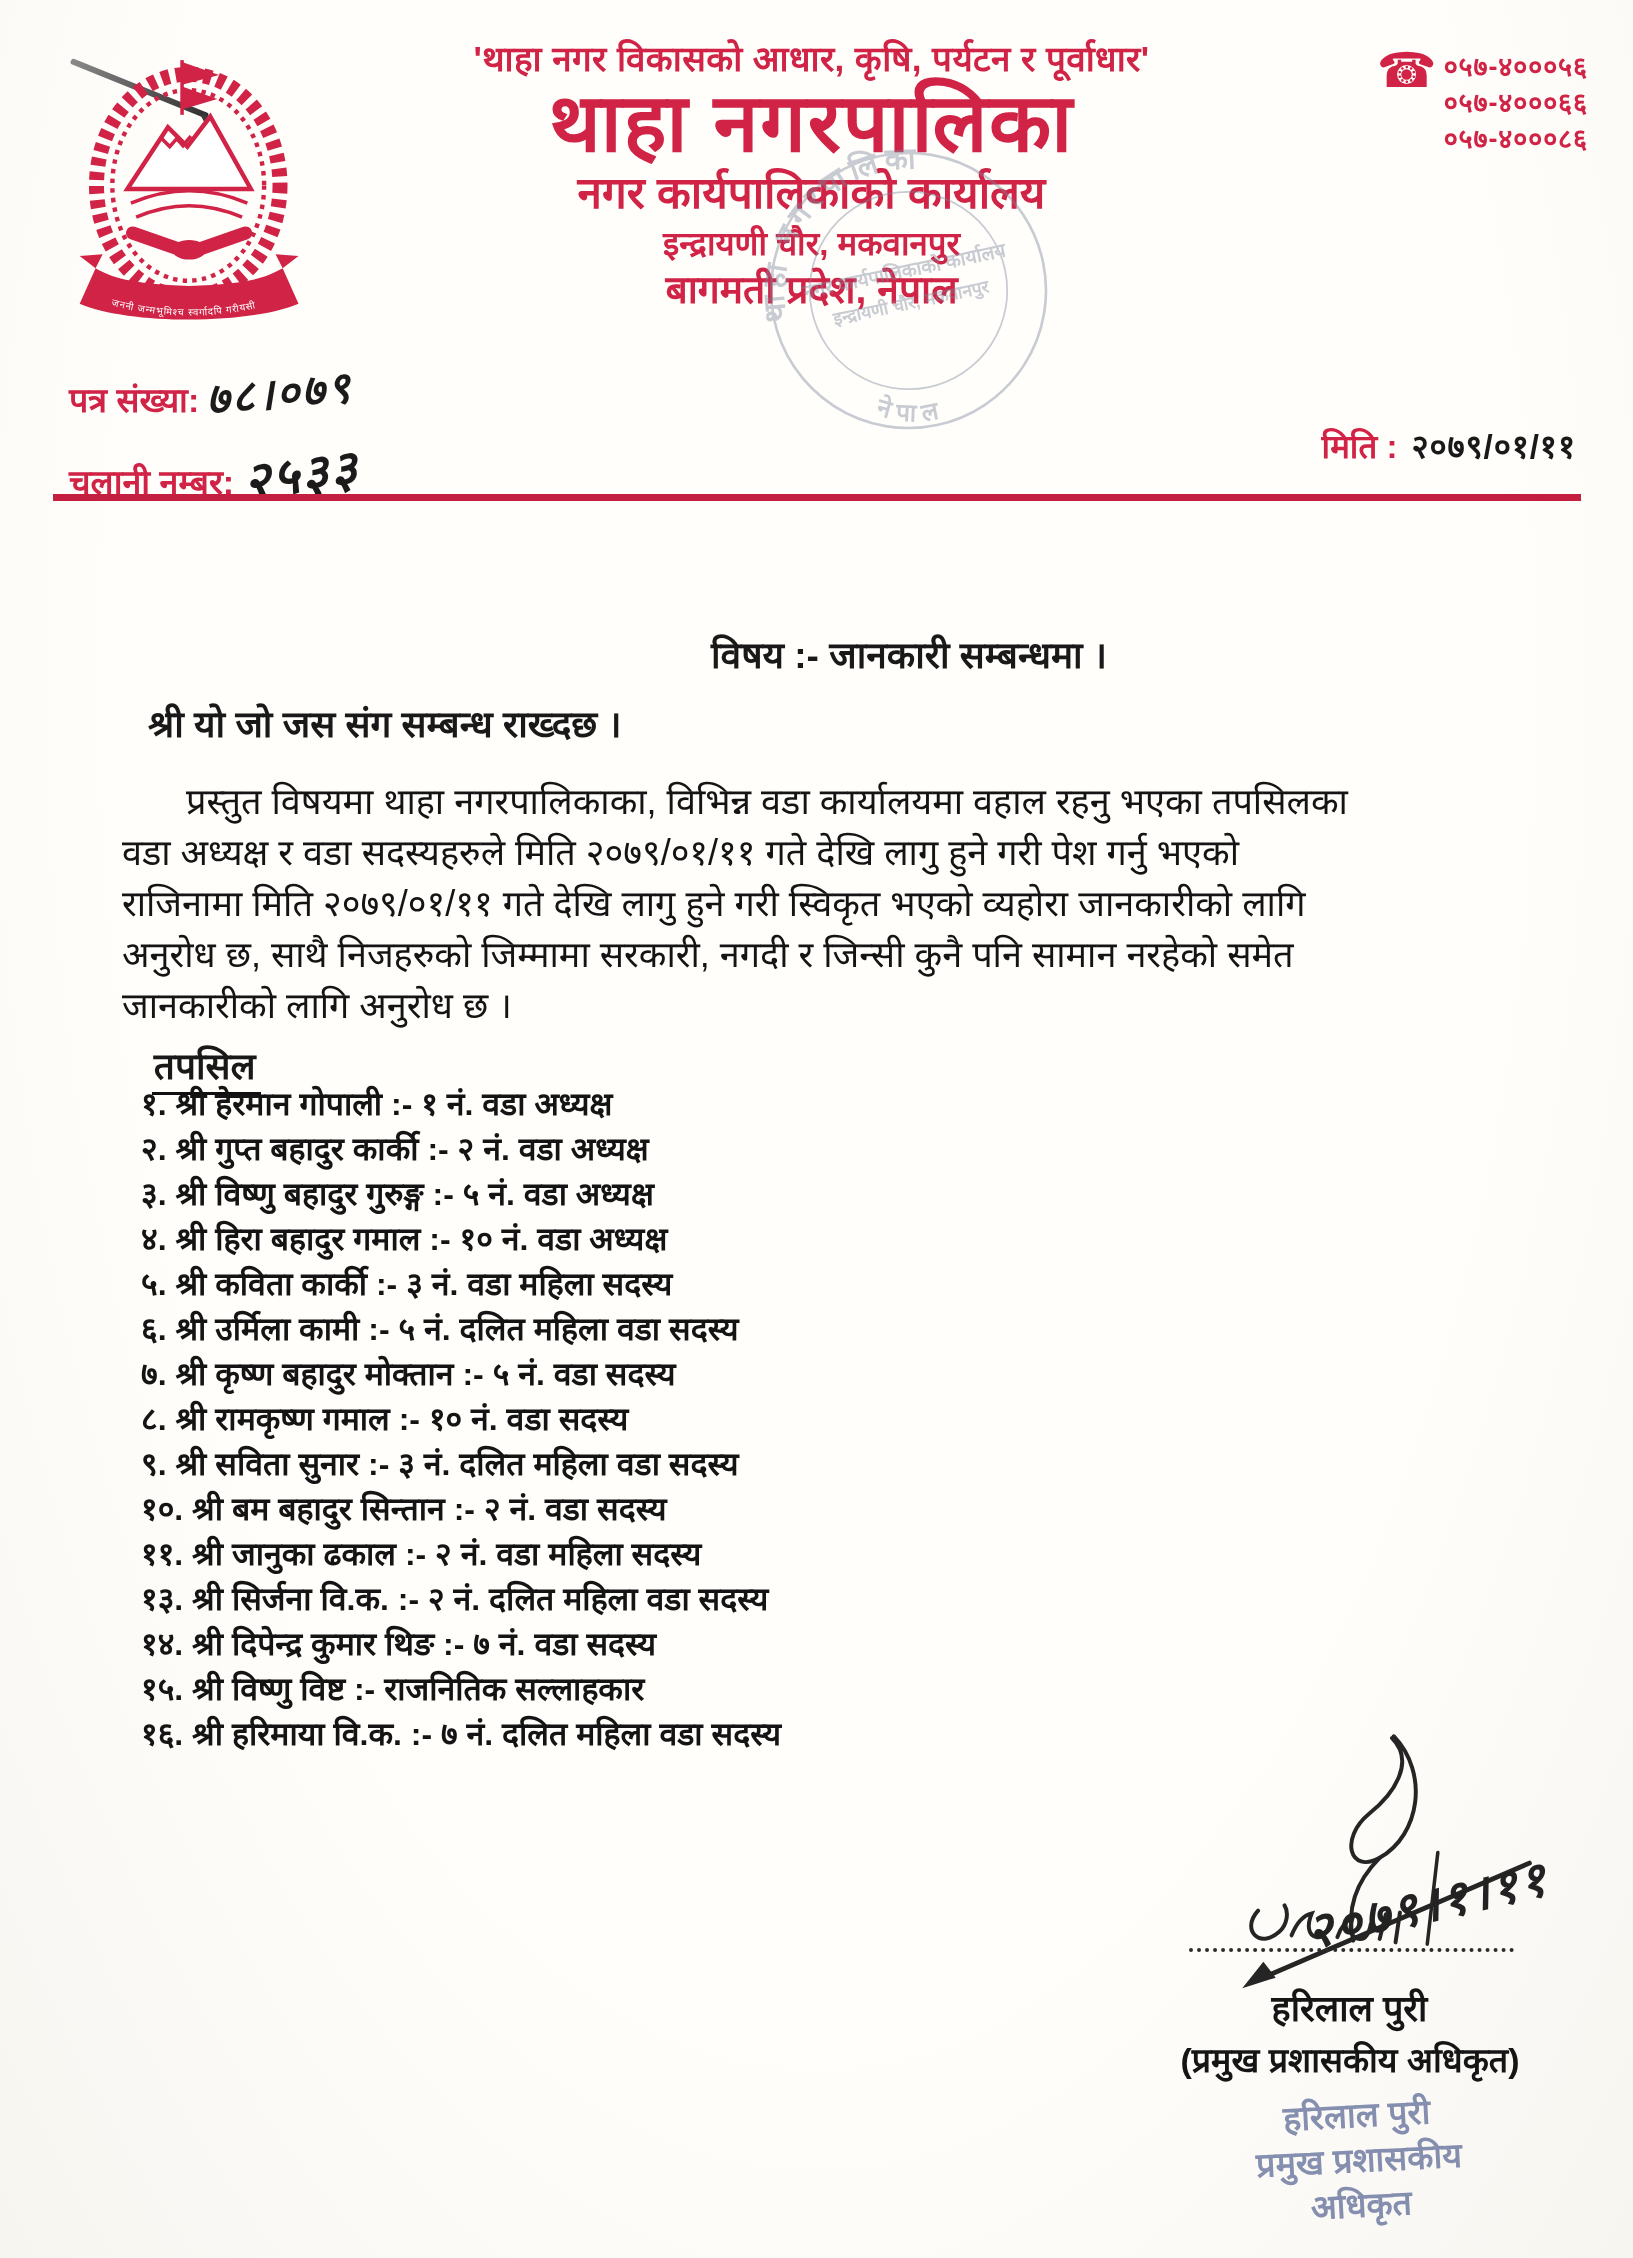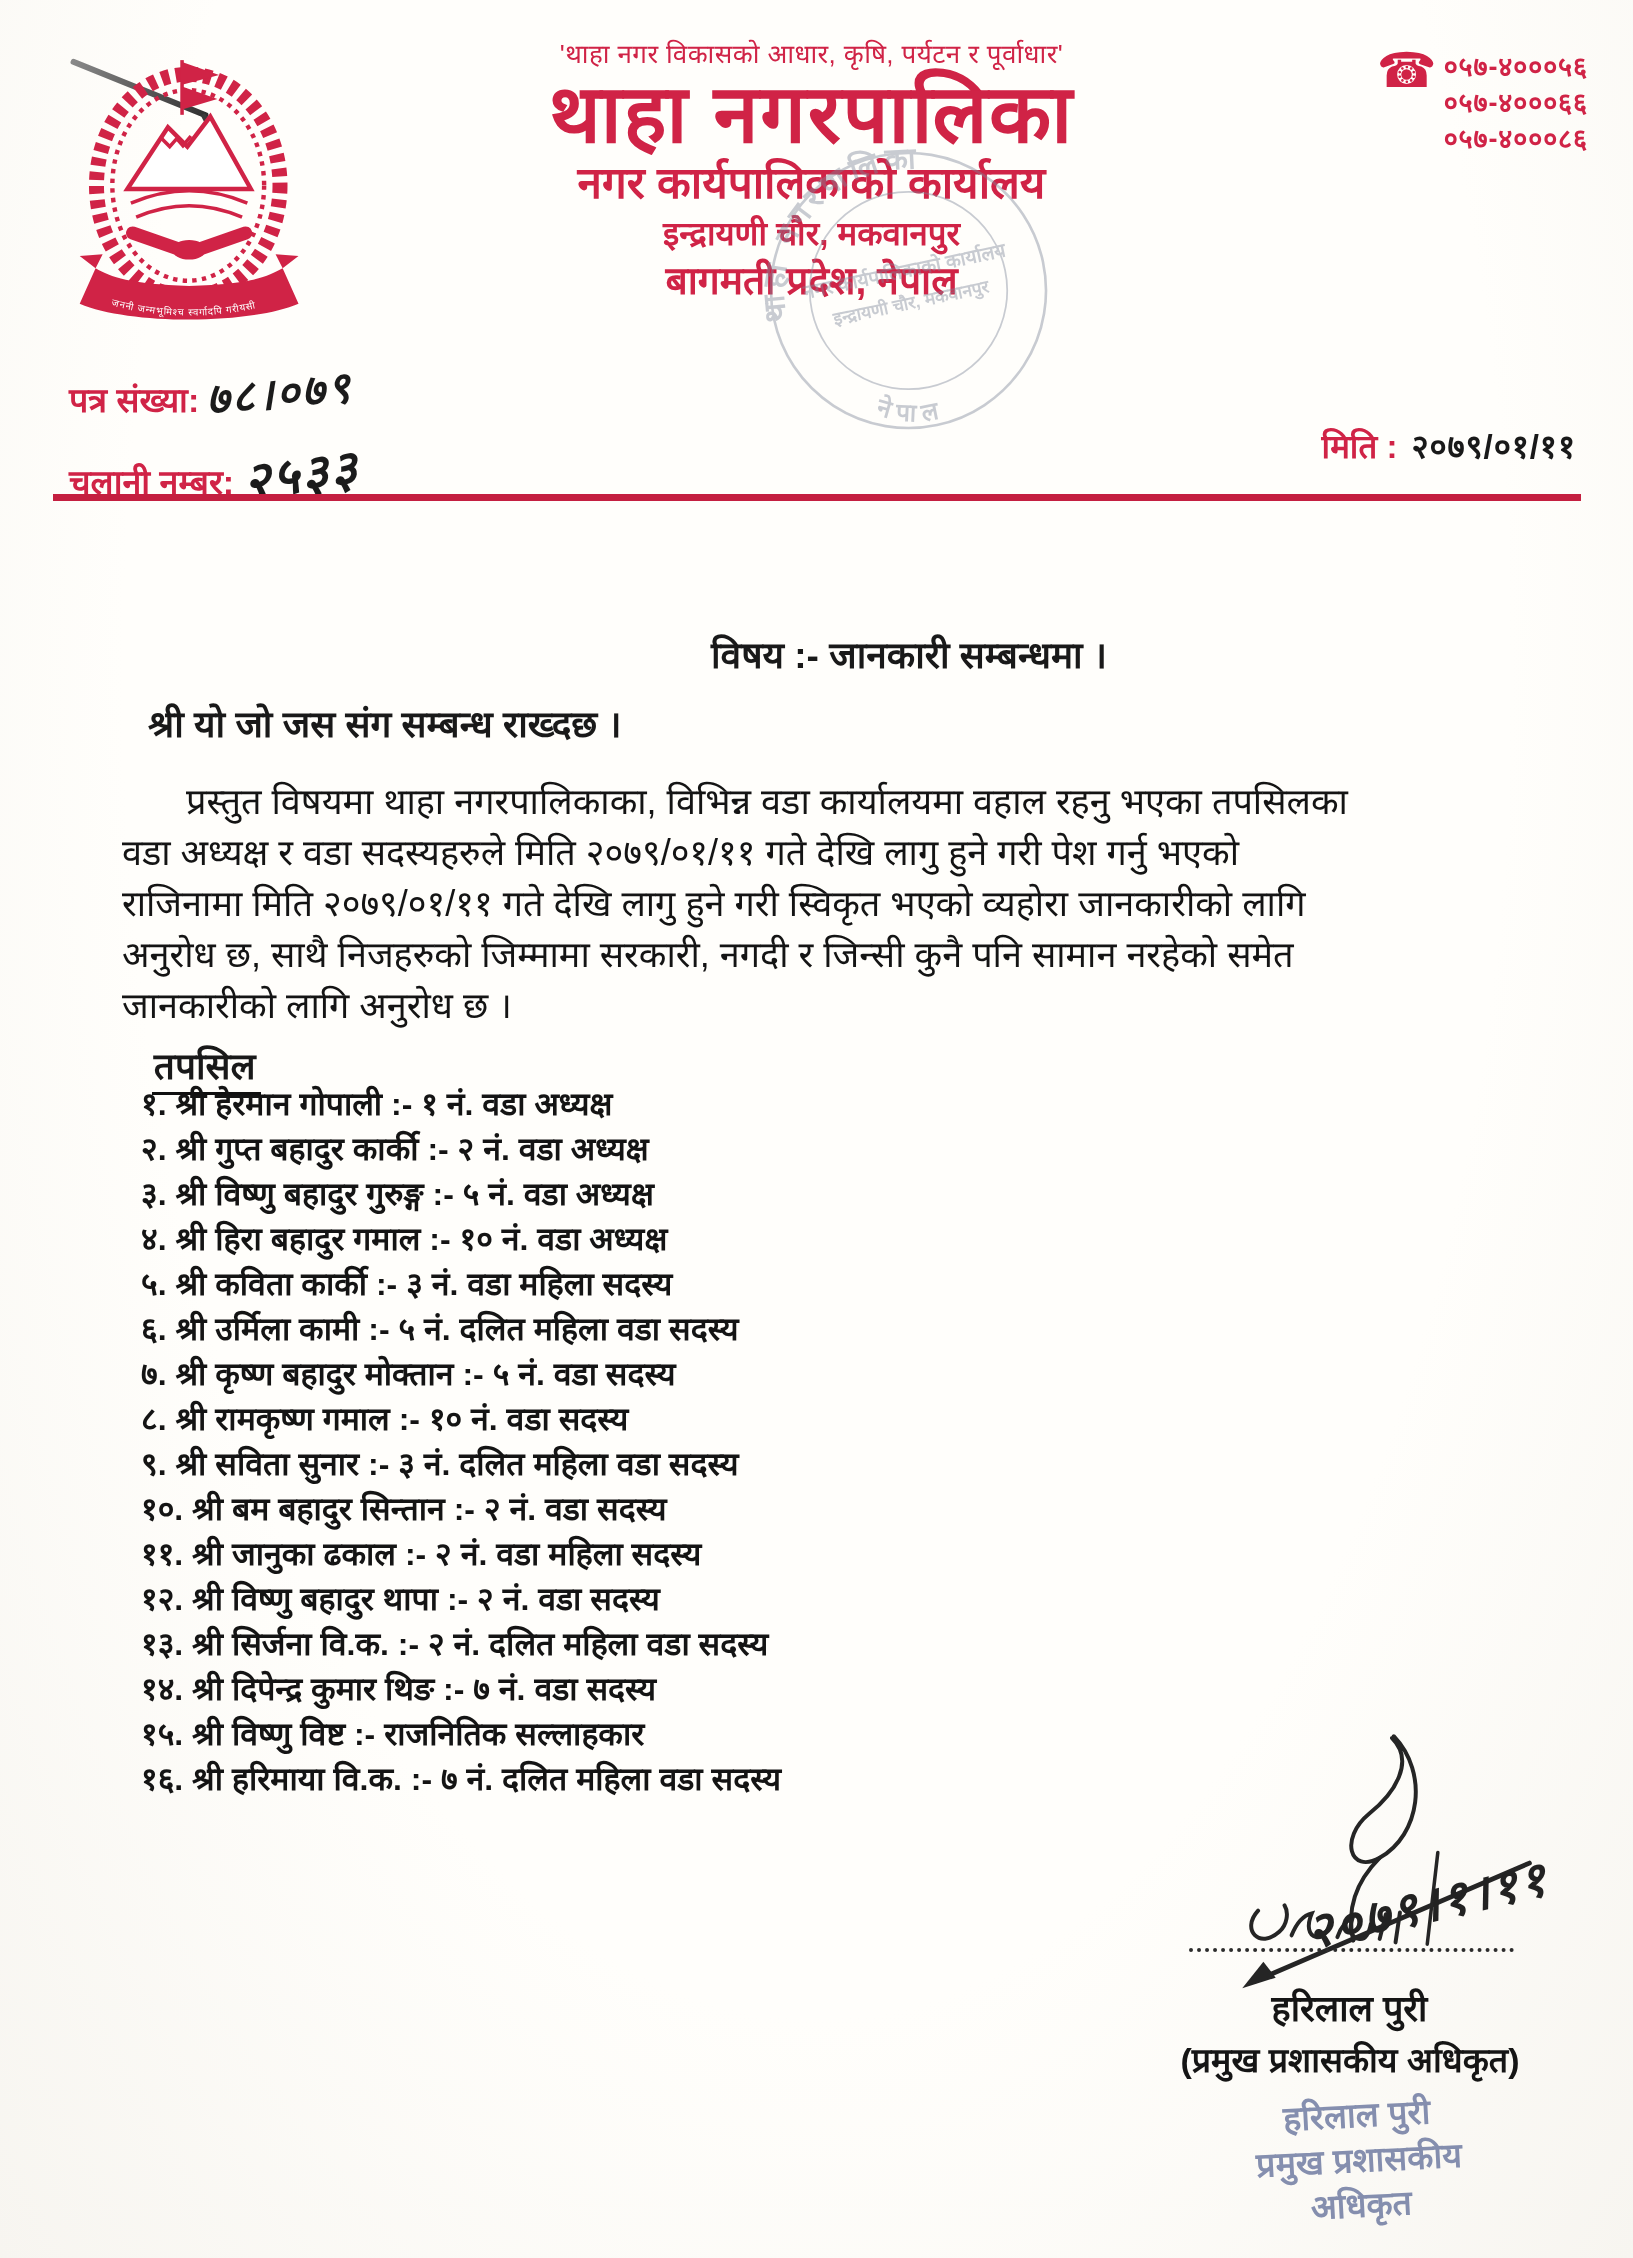--- a/index.html
+++ b/index.html
@@ -13,21 +13,21 @@
 
   
   .staple1{left:72px;top:58px;width:148px;height:6.2px;background:linear-gradient(90deg,#8a8a8a,#2f2f2f);
            transform:rotate(22deg);transform-origin:left top;border-radius:2.6px;}
   .staple2{left:205px;top:113px;width:39px;height:5.3px;background:#3c3c3c;transform:rotate(62deg);
            transform-origin:left top;border-radius:2.6px;}
 
   
   .logo{left:76px;top:46px;width:228px;height:300px;}
   .head-center{left:291px;top:41px;width:1041px;text-align:center;line-height:1.05;}
-  .slogan{font-size:26px;font-weight:400;letter-spacing:0.4px;}
+  .slogan{font-size:35px;font-weight:700;letter-spacing:0.4px;}
   .title{font-size:81px;font-weight:800;letter-spacing:1.8px;margin-top:3.5px;}
   .office{font-size:44px;font-weight:800;margin-top:3.5px;}
   .addr1{font-size:33px;font-weight:700;margin-top:10.6px;}
   .addr2{font-size:39px;font-weight:800;margin-top:8.8px;}
   .phones{right:46px;top:49px;display:flex;gap:7px;align-items:flex-start;}
   .phone-glyph{font-size:48px;line-height:44px;}
   .phone-list{font-size:27px;font-weight:800;line-height:36px;letter-spacing:0.9px;text-align:left;}
 
   .hdr-stamp{left:719px;top:101px;width:379px;height:379px;opacity:.42;transform:rotate(-12deg);pointer-events:none;}
 
@@ -165,21 +165,20 @@
     <div class="item">२. श्री गुप्त बहादुर कार्की :- २ नं. वडा अध्यक्ष</div>
     <div class="item">३. श्री विष्णु बहादुर गुरुङ्ग :- ५ नं. वडा अध्यक्ष</div>
     <div class="item">४. श्री हिरा बहादुर गमाल :- १० नं. वडा अध्यक्ष</div>
     <div class="item">५. श्री कविता कार्की :- ३ नं. वडा महिला सदस्य</div>
     <div class="item">६. श्री उर्मिला कामी :- ५ नं. दलित महिला वडा सदस्य</div>
     <div class="item">७. श्री कृष्ण बहादुर मोक्तान :- ५ नं. वडा सदस्य</div>
     <div class="item">८. श्री रामकृष्ण गमाल :- १० नं. वडा सदस्य</div>
     <div class="item">९. श्री सविता सुनार :- ३ नं. दलित महिला वडा सदस्य</div>
     <div class="item">१०. श्री बम बहादुर सिन्तान :- २ नं. वडा सदस्य</div>
     <div class="item">११. श्री जानुका ढकाल :- २ नं. वडा महिला सदस्य</div>
-    <div class="item">१२. श्री विष्णु बहादुर थापा :- २ नं. वडा सदस्य</div>
     <div class="item">१३. श्री सिर्जना वि.क. :- २ नं. दलित महिला वडा सदस्य</div>
     <div class="item">१४. श्री दिपेन्द्र कुमार थिङ :- ७ नं. वडा सदस्य</div>
     <div class="item">१५. श्री विष्णु विष्ट :- राजनितिक सल्लाहकार</div>
     <div class="item">१६. श्री हरिमाया वि.क. :- ७ नं. दलित महिला वडा सदस्य</div>
   </div>
 
   <svg class="abs sig-svg" viewBox="0 0 395 305">
     <g fill="none" stroke="#252525" stroke-width="4.5" stroke-linecap="round">
       <path d="M212 16 C 252 58, 242 128, 196 154 C 162 173, 150 132, 184 104 C 214 80, 236 44, 210 18"></path>
       <path d="M196 154 C 170 180, 158 212, 166 248"></path>

